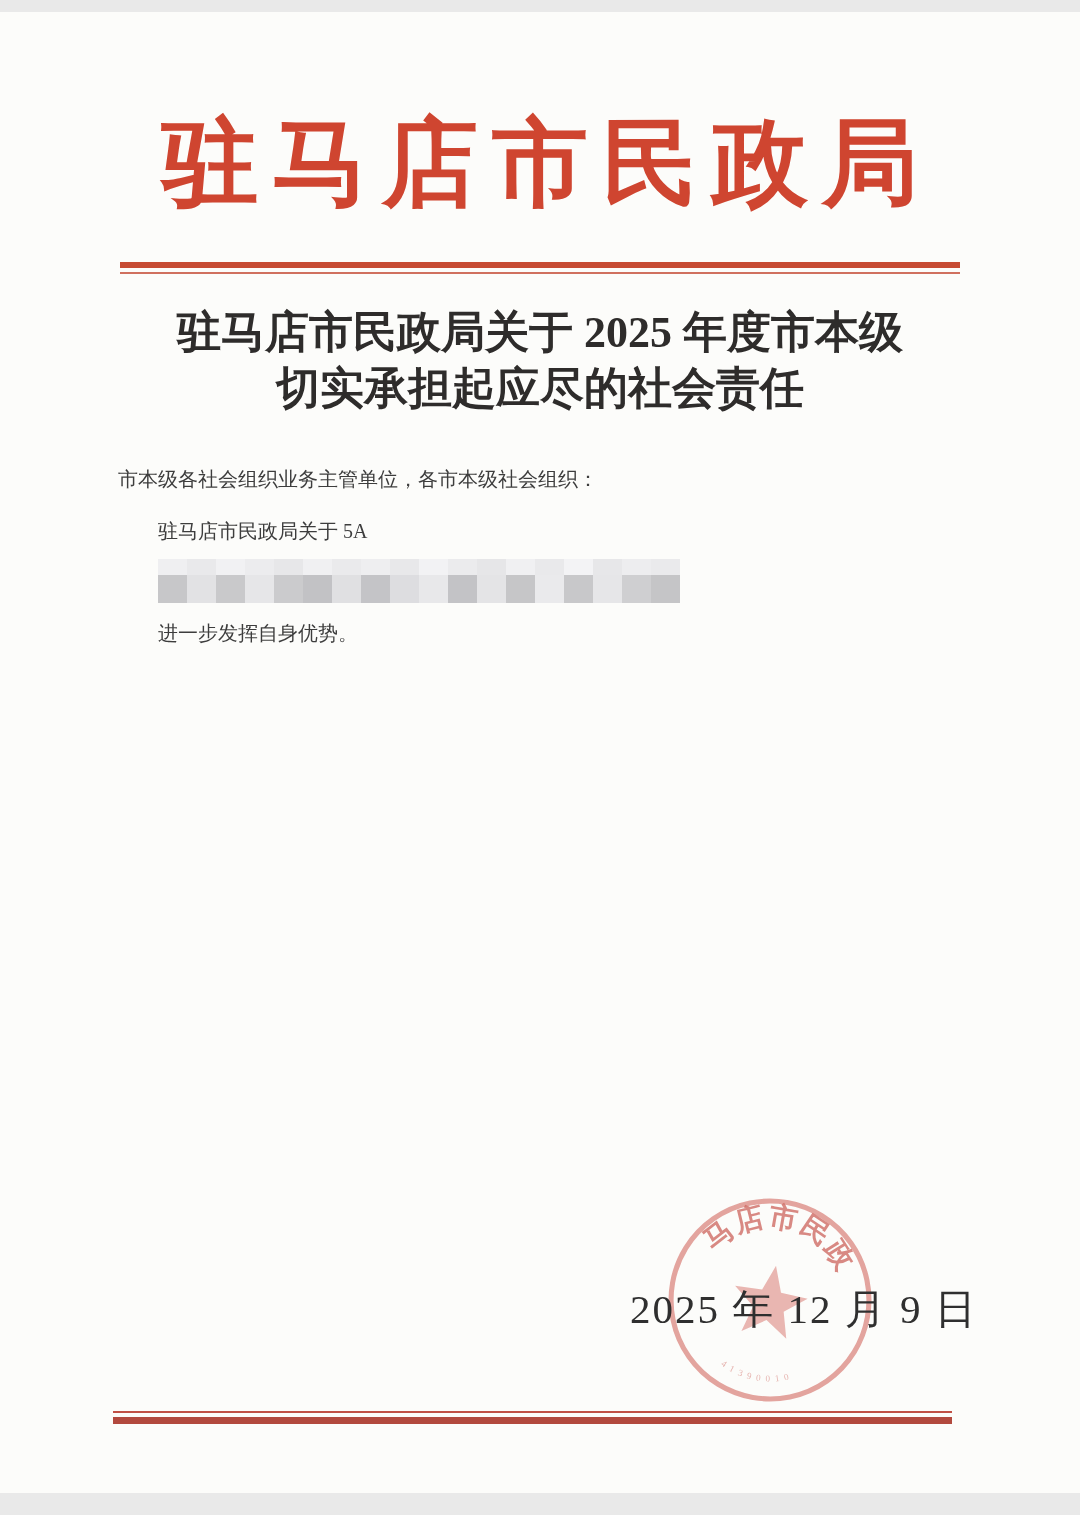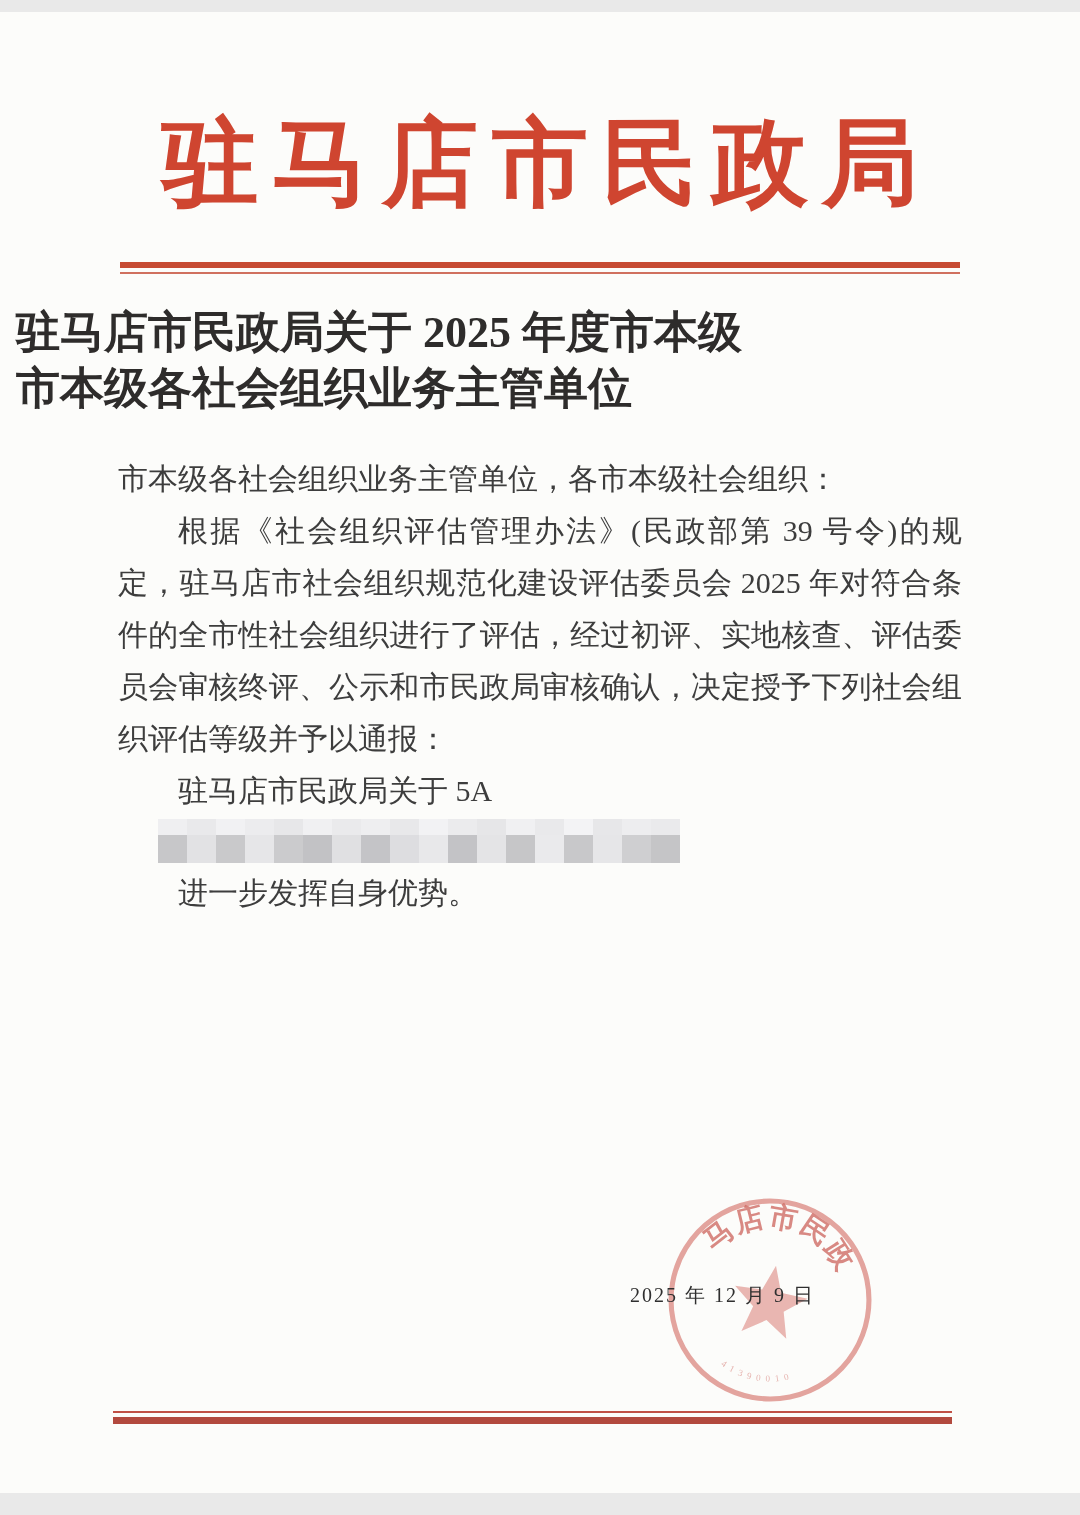--- a/index.html
+++ b/index.html
@@ -41,33 +41,33 @@
       #c64a32 0, #c64a32 6px,
       transparent 6px, transparent 10px,
       #d0705e 10px, #d0705e 12px,
       transparent 12px
     );
   }
 
   
   .doc-title {
     margin-top: 30px;
+    text-align: center;
     color: #2e2c2b;
     font-weight: 700;
     font-size: 44px;
     line-height: 56px;
-    padding-left: 16px;
   }
 
   
   .doc-body {
     margin: 36px auto 0;
     width: 844px;
     color: var(--ink);
-    font-size: 30px;
+    font-size: 20px;
     line-height: 52px;
     text-align: justify;
   }
   .para { text-indent: 2em; }
   .no-indent { text-indent: 0; }
 
   
   .redaction {
     display: flex;
     margin: 2px 0 4px 40px;
@@ -80,21 +80,21 @@
     flex: 0 0 auto;
   }
 
   
   .date-line {
     position: absolute;
     left: 630px;
     top: 1270px;
     z-index: 2;
     color: #2f2f2f;
-    font-size: 20px;
+    font-size: 41px;
     letter-spacing: 2px;
     white-space: nowrap;
   }
   .seal {
     position: absolute;
     left: 668px;
     top: 1186px;
     width: 204px;
     height: 204px;
     z-index: 1;
@@ -124,26 +124,25 @@
 <body>
 
 <div class="page">
 
   <div class="letterhead">驻马店市民政局</div>
 
   <div class="rule-head"></div>
 
   <div class="doc-title">
     <div>驻马店市民政局关于 2025 年度市本级</div>
-    <div>市本级各社会组织业务主管单位</div>
+    <div>切实承担起应尽的社会责任</div>
   </div>
 
   <div class="doc-body">
     <p class="para no-indent">市本级各社会组织业务主管单位，各市本级社会组织：</p>
-    <p class="para">根据《社会组织评估管理办法》(民政部第 39 号令)的规定，驻马店市社会组织规范化建设评估委员会 2025 年对符合条件的全市性社会组织进行了评估，经过初评、实地核查、评估委员会审核终评、公示和市民政局审核确认，决定授予下列社会组织评估等级并予以通报：</p>
     <p class="para">驻马店市民政局关于 5A</p>
 
     <div class="redaction">
         <div class="mz" style="background: linear-gradient(rgb(239, 239, 241) 0px, rgb(239, 239, 241) 16px, rgb(199, 199, 201) 16px, rgb(199, 199, 201) 44px);"></div>
         <div class="mz" style="background: linear-gradient(rgb(233, 233, 235) 0px, rgb(233, 233, 235) 16px, rgb(226, 226, 228) 16px, rgb(226, 226, 228) 44px);"></div>
         <div class="mz" style="background: linear-gradient(rgb(241, 241, 243) 0px, rgb(241, 241, 243) 16px, rgb(201, 201, 203) 16px, rgb(201, 201, 203) 44px);"></div>
         <div class="mz" style="background: linear-gradient(rgb(236, 236, 238) 0px, rgb(236, 236, 238) 16px, rgb(230, 230, 232) 16px, rgb(230, 230, 232) 44px);"></div>
         <div class="mz" style="background: linear-gradient(rgb(231, 231, 233) 0px, rgb(231, 231, 233) 16px, rgb(203, 203, 205) 16px, rgb(203, 203, 205) 44px);"></div>
         <div class="mz" style="background: linear-gradient(rgb(240, 240, 242) 0px, rgb(240, 240, 242) 16px, rgb(194, 194, 197) 16px, rgb(194, 194, 197) 44px);"></div>
         <div class="mz" style="background: linear-gradient(rgb(234, 234, 236) 0px, rgb(234, 234, 236) 16px, rgb(224, 224, 226) 16px, rgb(224, 224, 226) 44px);"></div>

